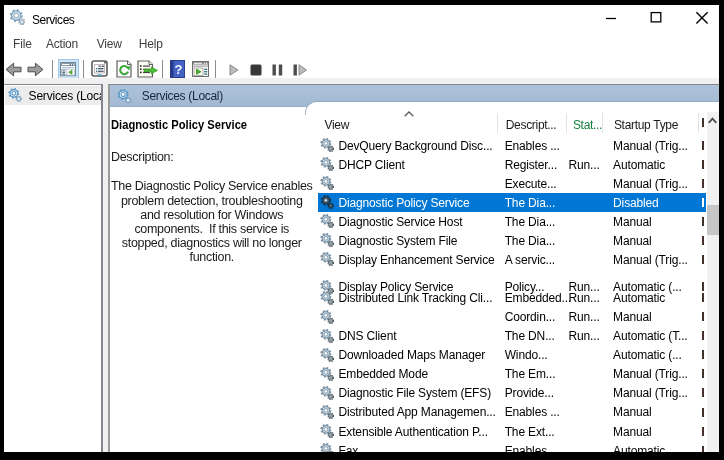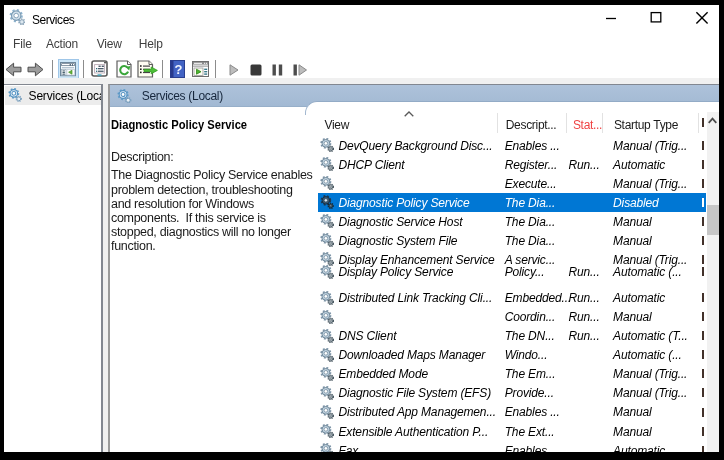--- a/index.html
+++ b/index.html
@@ -33,25 +33,25 @@
 
 .band { position:absolute; left:0; top:0; width:100%; height:22px; box-sizing:border-box; background:linear-gradient(180deg,#aec2da,#a2b9d3); border-bottom:1px solid #97afc9; }
 .tab  { position:absolute; left:195.2px; top:16.3px; right:0; height:14px; background:#fff;
   border-top-left-radius:12px; border-top:1px solid #93abc6; border-left:1px solid #a3b8d0; border-bottom:none; border-right:none; }
 .bandtxt { position:absolute; left:31.4px; top:4.2px; font-size:12px; letter-spacing:-0.3px; color:#17273d; }
 
 .dtitle { position:absolute; left:0.9px; top:32px; font-size:13px; font-weight:bold; color:#000;
   transform:scaleX(0.86); transform-origin:left top; white-space:nowrap; }
 .dtext  { position:absolute; left:0.7px; top:65.4px; font-size:12.5px; line-height:14.1px;
   letter-spacing:-0.3px; color:#1a1a1a; }
-.dtext .dp { margin-top:4px; }
+.dtext .dp { margin-top:15px;text-align:center; }
 .hsep { position:absolute; top:1px; width:1px; height:20px; background:#e2e2e2; }
 
 .row { position:absolute; left:208px; width:388px; height:19.05px; font-size:12px; color:#000; }
-.row .c { position:absolute; top:3.2px; white-space:nowrap; letter-spacing:-0.15px;font-style:italic; }
+.row .c { position:absolute; top:3.2px; white-space:nowrap; letter-spacing:-0.15px; }
 .row.sel { background:#0077d4; color:#fff; }
 .ric { position:absolute; top:2.6px; width:14px; height:14px; }
 .row .ric { left:0; }
 .lmark { position:absolute; top:5.3px; width:1.8px; height:9px; background:#42312a; }
 .row.sel .lmark { background:#fff; }
 
 .sbar { position:absolute; right:0; top:26.8px; width:12px; bottom:0; background:#f1f1f1; }
 .sthumb { position:absolute; left:0; top:93px; width:12px; height:30px; background:#c6c6c6; }
 </style></head>
 <body>
@@ -240,21 +240,21 @@
       components.&nbsp; If this service is<br>
       stopped, diagnostics will no longer<br>
       function.</div>
         </div>
 
       <span class="abs" style="left:214.2px;top:33px;font-size:12px;letter-spacing:-0.3px;color:#1a1a1a">View</span>
       <svg class="abs" style="left:293.5px;top:25.5px;width:10px;height:6px" viewBox="0 0 10 6">
         <path d="M0.7 5.3 L5 1 L9.3 5.3" fill="none" stroke="#595959" stroke-width="1.3"></path>
         </svg>
       <span class="abs" style="left:395.4px;top:33px;font-size:12px;letter-spacing:-0.3px;color:#1a1a1a">Descript...</span>
-      <span class="abs" style="left:462.6px;top:33px;font-size:12px;letter-spacing:-0.3px;color:#ef4444">Stat...</span>
+      <span class="abs" style="left:462.6px;top:33px;font-size:12px;letter-spacing:-0.3px;color:#15803d">Stat...</span>
       <span class="abs" style="left:503.6px;top:33px;font-size:12px;letter-spacing:-0.3px;color:#1a1a1a">Startup Type</span>
       <span class="abs" style="left:591.8px;top:33px;width:1.8px;height:9px;background:#42312a"></span>
       <div class="hsep" style="left:387.2px;top:28px"></div>
       <div class="hsep" style="left:455.5px;top:28px"></div>
       <div class="hsep" style="left:492.2px;top:28px"></div>
       <div class="hsep" style="left:587.8px;top:28px"></div>
 
 <div class="row" style="top:50.6px">
 <svg class="ric" style="left:1.8px" viewBox="0 0 16 16">
             <use href="#gearRow"></use>
@@ -311,21 +311,21 @@
 </div>
 <div class="row" style="top:164.9px">
 <svg class="ric" style="left:1.8px" viewBox="0 0 16 16">
             <use href="#gearRow"></use>
           </svg>
 <span class="c" style="left:20.2px">Display Enhancement Service</span>
 <span class="c" style="left:186.4px">A servic...</span>
 <span class="c" style="left:294.8px">Manual (Trig...</span>
 <span class="lmark" style="left:383.8px"></span>
 </div>
-<div class="row" style="top:177px">
+<div class="row" style="top:192px">
 <svg class="ric" style="left:1.8px" viewBox="0 0 16 16">
             <use href="#gearRow"></use>
           </svg>
 <span class="c" style="left:20.2px">Display Policy Service</span>
 <span class="c" style="left:186.4px">Policy...</span>
 <span class="c" style="left:250.2px">Run...</span>
           <span class="c" style="left:294.8px">Automatic (...</span>
 <span class="lmark" style="left:383.8px"></span>
 </div>
 <div class="row" style="top:203.0px">

